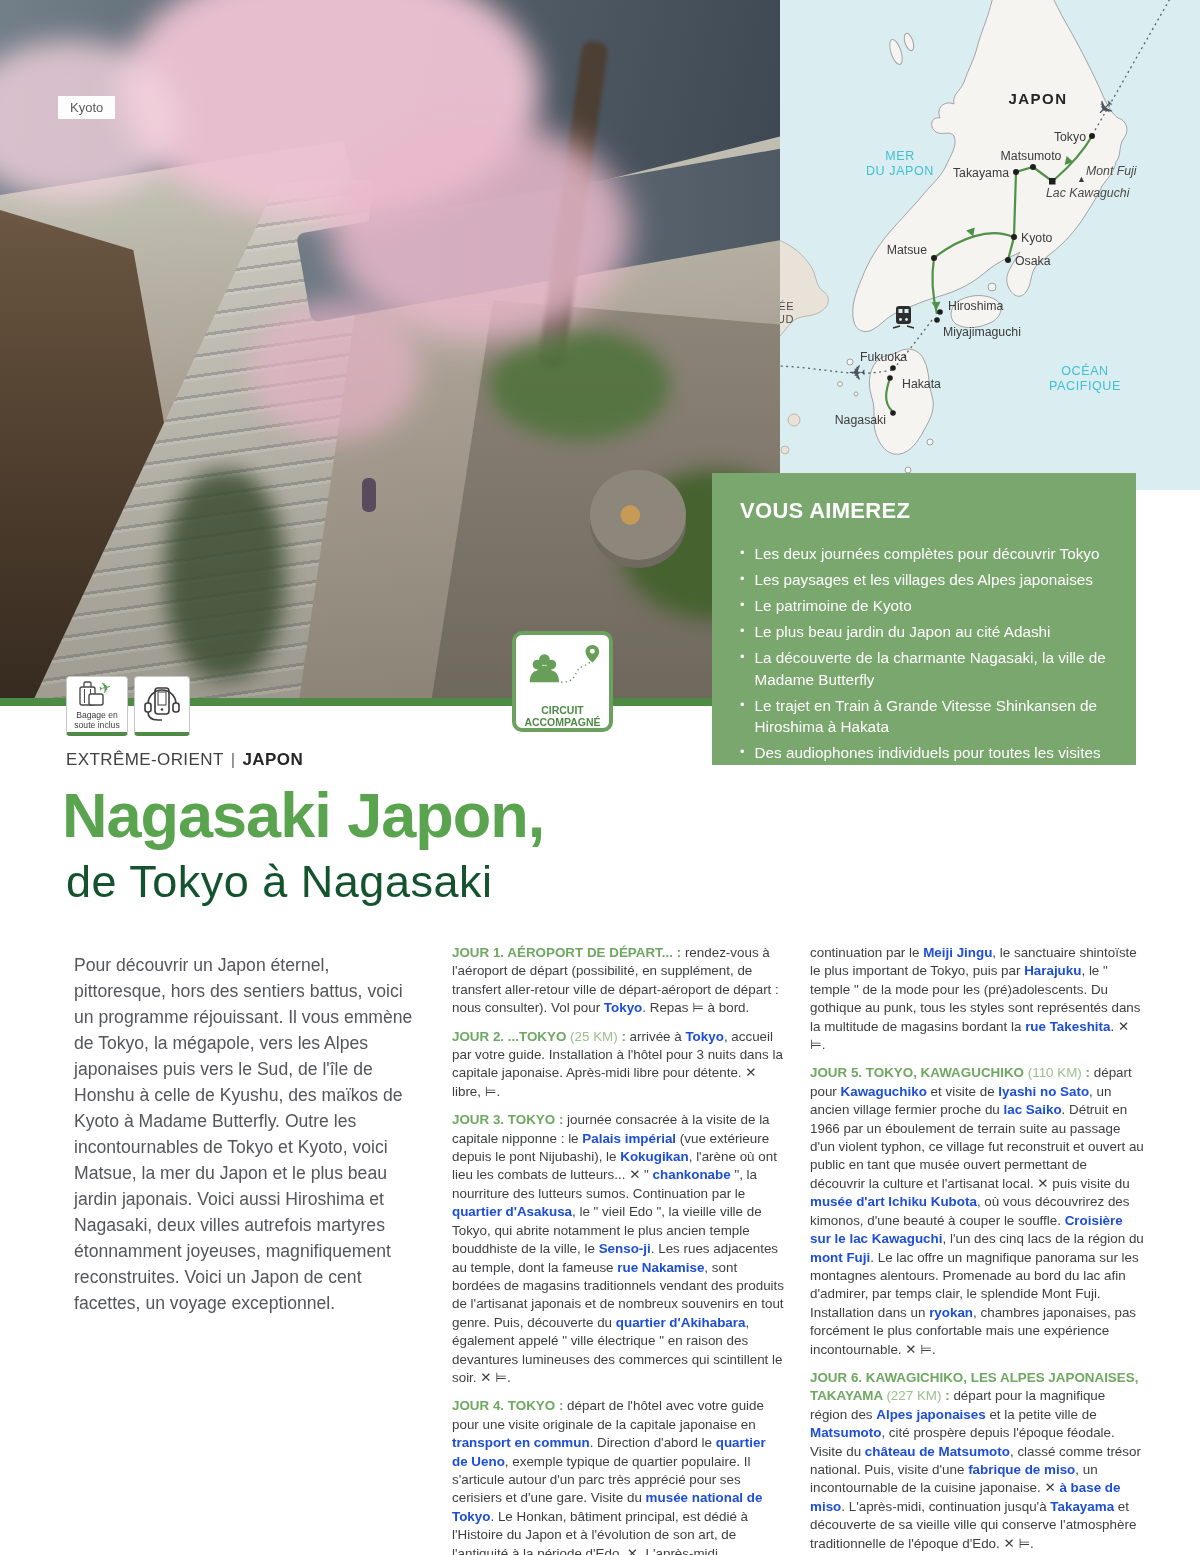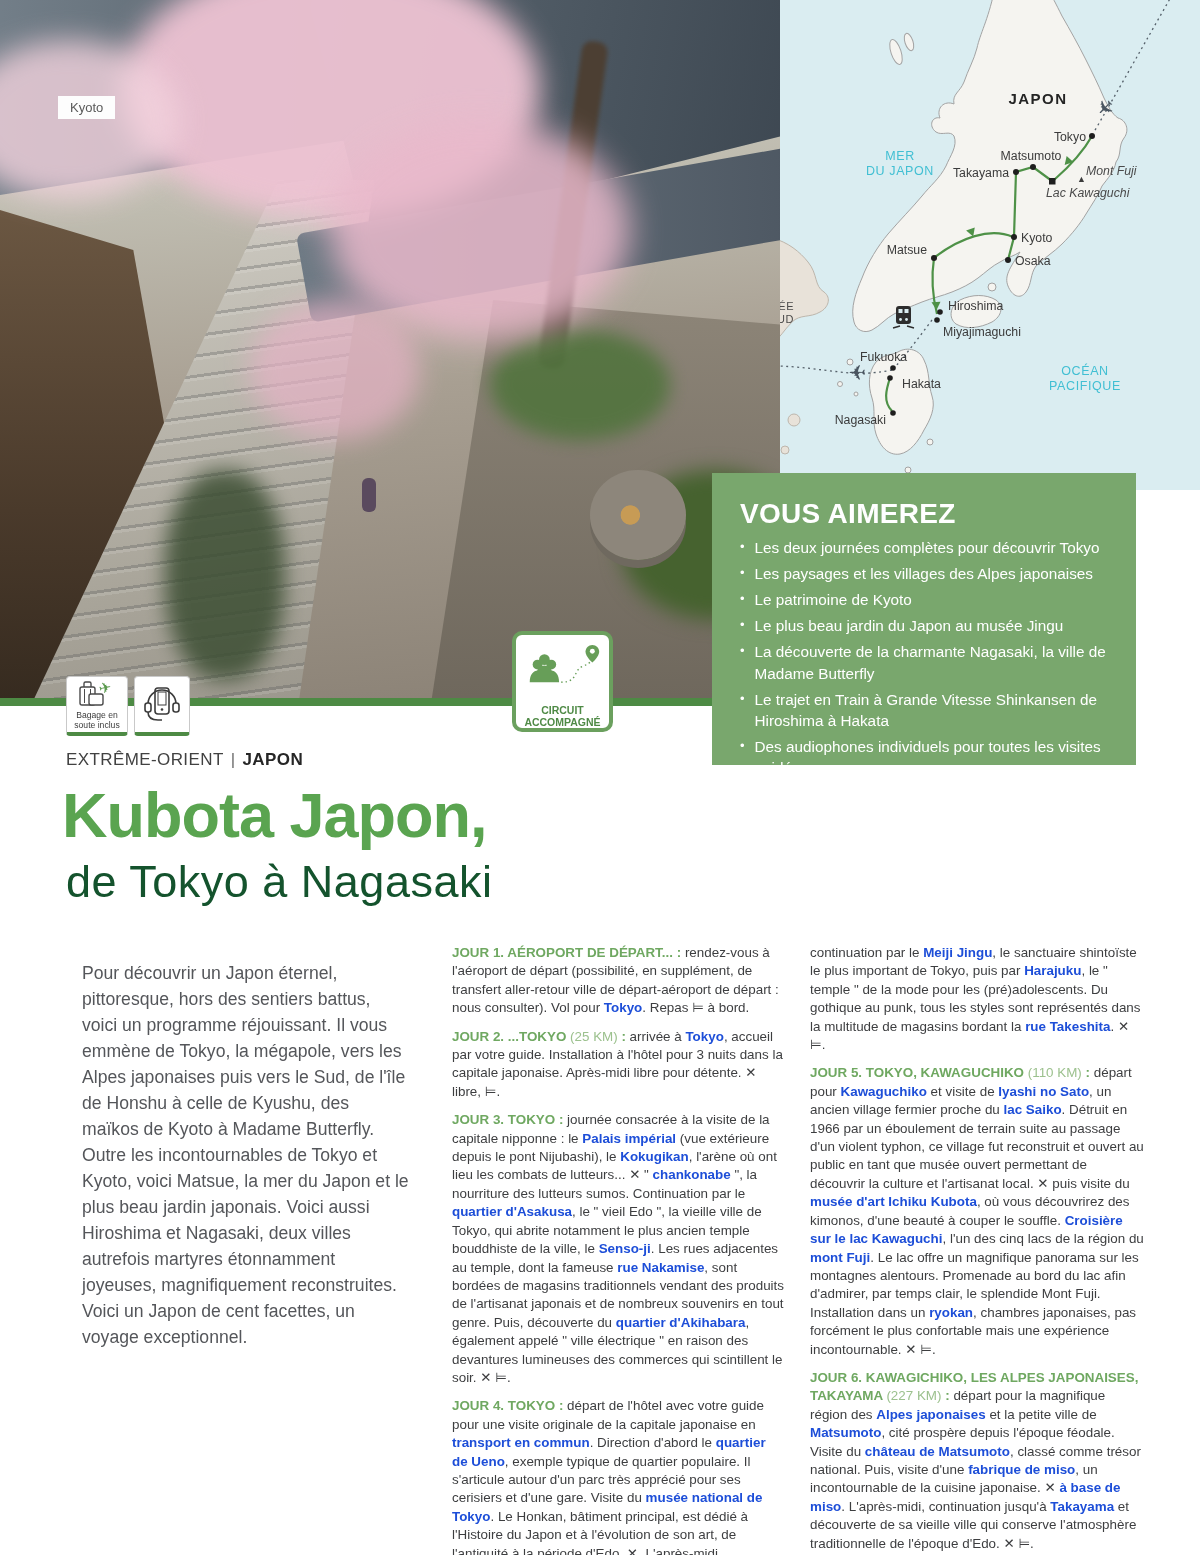--- a/index.html
+++ b/index.html
@@ -49,21 +49,21 @@
   .city-label{font-size:12.3px;fill:#3b3b3b;}
   .city-label.it{font-style:italic;fill:#4a4a4a;}
   .sea-label{font-size:12.5px;fill:#41bfd3;letter-spacing:.6px;}
   .country-label{font-size:15px;font-weight:bold;fill:#242424;letter-spacing:1.5px;}
   .neighbor-label{font-size:11px;fill:#4a4a4a;letter-spacing:.5px;}
   .plane{font-size:21px;fill:#4a5560;}
 
   
   .likes{position:absolute;left:712px;top:473px;width:424px;height:292px;background:#79a76d;
          box-sizing:border-box;padding:25px 28px;color:#fff;}
-  .likes h2{margin:0 0 7px;font-size:28px;letter-spacing:.3px;}
+  .likes h2{margin:0 0 19px;font-size:22px;letter-spacing:.3px;}
   .likes ul{margin:0;padding:0;list-style:none;}
   .likes li{display:flex;gap:10px;font-size:15.3px;line-height:1.38;margin-bottom:5px;}
   .likes li .dot{flex:0 0 auto;font-size:13px;line-height:1.6;}
 
   
   .badge{position:absolute;background:#fff;border:1px solid #c9c9c9;border-radius:4px;
          border-bottom:4px solid #4d8a44;box-sizing:border-box;display:flex;flex-direction:column;
          align-items:center;justify-content:center;}
   .badge-bagage{left:66px;top:676px;width:62px;height:60px;}
   .badge-bagage .cap{font-size:8.6px;color:#3c3c3c;text-align:center;line-height:1.15;margin-top:2px;}
@@ -76,21 +76,21 @@
   
   .breadcrumb{position:absolute;left:66px;top:750px;font-size:17px;color:#414141;letter-spacing:.4px;}
   .breadcrumb .country{font-weight:bold;color:#262626;}
   .breadcrumb .sep{margin:0 7px;color:#6b6b6b;}
   .title-main{position:absolute;left:62px;top:779px;font-size:63px;font-weight:bold;color:#5aa450;letter-spacing:-1px;}
   .title-sub{position:absolute;left:66px;top:856px;font-size:45px;color:#14532d;letter-spacing:.5px;}
 
   
   .col{position:absolute;top:944px;}
   .col-intro{left:66px;width:360px;font-size:17.6px;line-height:26px;color:#54565a;}
-  .col-intro p{margin:16px;}
+  .col-intro p{margin:8px;}
   .col-2{left:452px;width:332px;}
   .col-3{left:810px;width:334px;}
   .day{font-size:13.4px;line-height:18.4px;color:#3d3e40;margin:0 0 10px;}
   .seg{white-space:pre-wrap;}
   .seg.g{color:#6fa861;font-weight:bold;}
   .seg.gl{color:#9cc18e;}
   .seg.b{color:#1d4ed8;font-weight:bold;}
 </style>
 </head>
 <body>
@@ -233,21 +233,21 @@
       <li>
           <span class="dot">•</span>
           <span>Les paysages et les villages des Alpes japonaises</span>
         </li>
       <li>
           <span class="dot">•</span>
           <span>Le patrimoine de Kyoto</span>
         </li>
       <li>
           <span class="dot">•</span>
-          <span>Le plus beau jardin du Japon au musée Jingu</span>
+          <span>Le plus beau jardin du Japon au cité Adashi</span>
         </li>
       <li>
           <span class="dot">•</span>
           <span>La découverte de la charmante Nagasaki, la ville de Madame Butterfly</span>
         </li>
       <li>
           <span class="dot">•</span>
           <span>Le trajet en Train à Grande Vitesse Shinkansen de Hiroshima à Hakata</span>
         </li>
       <li>
@@ -296,21 +296,21 @@
     </svg>
     <div class="cap">
       <span>CIRCUIT</span><br>
       <span>ACCOMPAGNÉ</span>
     </div>
   </div>
 
   <div class="breadcrumb">
     <span>EXTRÊME-ORIENT</span><span class="sep">|</span><span class="country">JAPON</span>
   </div>
-  <div class="title-main">Kubota Japon,</div>
+  <div class="title-main">Nagasaki Japon,</div>
   <div class="title-sub">de Tokyo à Nagasaki</div>
 
   <div class="col col-intro">
     <p>Pour découvrir un Japon éternel, pittoresque, hors des sentiers battus, voici un programme réjouissant. Il vous emmène de Tokyo, la mégapole, vers les Alpes japonaises puis vers le Sud, de l'île de Honshu à celle de Kyushu, des maïkos de Kyoto à Madame Butterfly. Outre les incontournables de Tokyo et Kyoto, voici Matsue, la mer du Japon et le plus beau jardin japonais. Voici aussi Hiroshima et Nagasaki, deux villes autrefois martyres étonnamment joyeuses, magnifiquement reconstruites. Voici un Japon de cent facettes, un voyage exceptionnel.</p>
   </div>
 
   <div class="col col-2">
     <p class="day"><span class="seg g">JOUR 1. AÉROPORT DE DÉPART... : </span><span class="seg n">rendez-vous à l'aéroport de départ (possibilité, en supplément, de transfert aller-retour ville de départ-aéroport de départ : nous consulter). Vol pour </span><span class="seg b">Tokyo</span><span class="seg n">. Repas ⊨ à bord.</span></p>
     <p class="day"><span class="seg g">JOUR 2. ...TOKYO </span><span class="seg gl">(25 KM) </span><span class="seg g">: </span><span class="seg n">arrivée à </span><span class="seg b">Tokyo</span><span class="seg n">, accueil par votre guide. Installation à l'hôtel pour 3 nuits dans la capitale japonaise. Après-midi libre pour détente. ✕ libre, ⊨.</span></p>
     <p class="day"><span class="seg g">JOUR 3. TOKYO : </span><span class="seg n">journée consacrée à la visite de la capitale nipponne : le </span><span class="seg b">Palais impérial</span><span class="seg n"> (vue extérieure depuis le pont Nijubashi), le </span><span class="seg b">Kokugikan</span><span class="seg n">, l'arène où ont lieu les combats de lutteurs... ✕ " </span><span class="seg b">chankonabe</span><span class="seg n"> ", la nourriture des lutteurs sumos. Continuation par le </span><span class="seg b">quartier d'Asakusa</span><span class="seg n">, le " vieil Edo ", la vieille ville de Tokyo, qui abrite notamment le plus ancien temple bouddhiste de la ville, le </span><span class="seg b">Senso-ji</span><span class="seg n">. Les rues adjacentes au temple, dont la fameuse </span><span class="seg b">rue Nakamise</span><span class="seg n">, sont bordées de magasins traditionnels vendant des produits de l'artisanat japonais et de nombreux souvenirs en tout genre. Puis, découverte du </span><span class="seg b">quartier d'Akihabara</span><span class="seg n">, également appelé " ville électrique " en raison des devantures lumineuses des commerces qui scintillent le soir. ✕ ⊨.</span></p>

